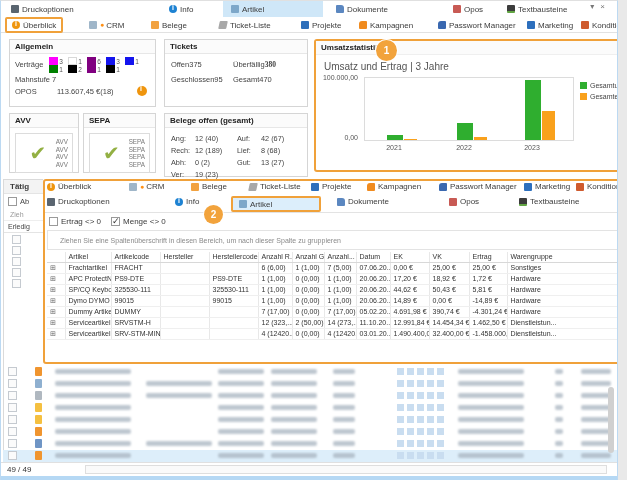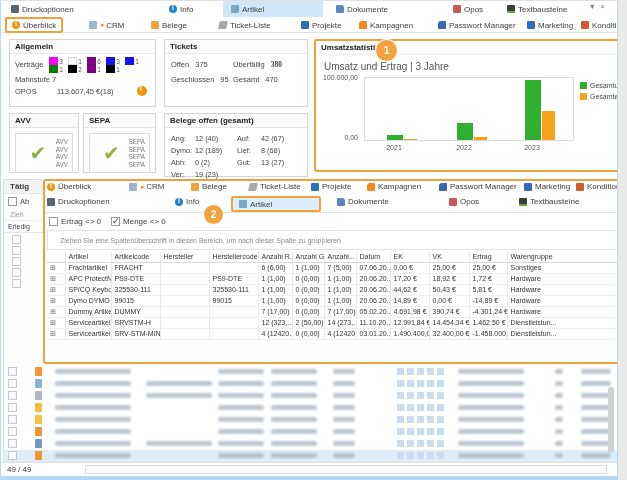--- a/index.html
+++ b/index.html
@@ -56,21 +56,21 @@
   .vert-cols { display:flex; margin-left:6px; margin-top:2px; }
   .vcol { display:flex; flex-direction:column; margin-right:2px; }
   .vcell { display:flex; align-items:center; height:8px; }
   .sq { width:9px; height:8px; display:inline-block; }
   .sq.lt { border:1px solid #d8d8d8; }
   .vnum { font-size:6.5px; color:#555; margin-left:1px; width:7px; }
   .opos-ic { margin-left:auto; }
 
   .tk-grid { display:grid; grid-template-columns:62px 1fr; padding:6px 6px 0 6px; row-gap:6px; font-size:7.5px; color:#444; }
   .tk-pair { display:flex; white-space:nowrap; }
-  .tk-pair .v { margin-left:6px; }
+  .tk-pair .v { }
   .tk-pair .b { font-weight:bold;font-family:Liberation Serif, serif; }
 
   .chk-box { border:1px solid #dcdcdc; margin:5px; height:40px; display:flex; align-items:center; padding:0 4px; }
   .bigcheck { font-size:20px; color:#93b043; line-height:20px; flex:1; text-align:center; }
   .chk-lines { font-size:6.3px; color:#777; line-height:7.5px; text-align:left; }
 
   .bo-grid { display:flex; padding:5px 6px; font-size:7.3px; color:#444; }
   .bo-col { line-height:12px; white-space:nowrap; }
   .bo-col.c1 { width:66px; }
   .bo-l { display:inline-block; width:24px; }
@@ -376,21 +376,21 @@
           <div>SEPA</div>
       </div>
     </div>
   </div>
 
   <div class="panel p-belege">
     <div class="phead">Belege offen (gesamt)</div>
     <div class="bo-grid">
       <div class="bo-col c1">
         <div><span class="bo-l">Ang:</span><span>12 (40)</span></div>
-        <div><span class="bo-l">Dymo:</span><span>12 (189)</span></div>
+        <div><span class="bo-l">Rech:</span><span>12 (189)</span></div>
         <div><span class="bo-l">Abh:</span><span>0 (2)</span></div>
         <div><span class="bo-l">Ver:</span><span>19 (23)</span></div>
       </div>
       <div class="bo-col">
         <div><span class="bo-l">Auf:</span><span>42 (67)</span></div>
         <div><span class="bo-l">Lief:</span><span>8 (68)</span></div>
         <div><span class="bo-l">Gut:</span><span>13 (27)</span></div>
       </div>
     </div>
   </div>

